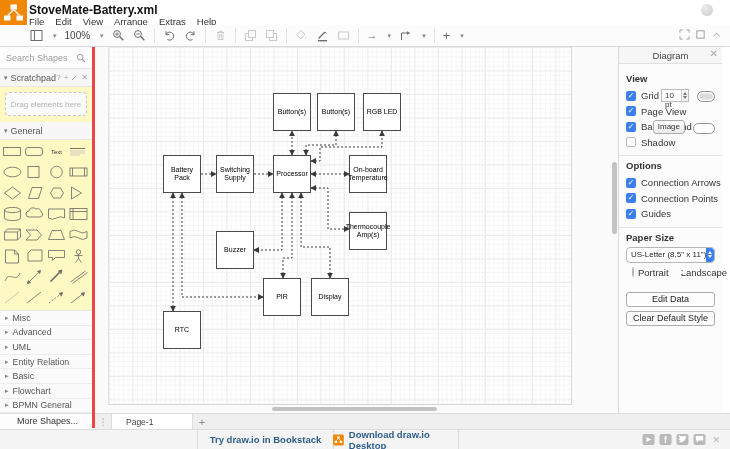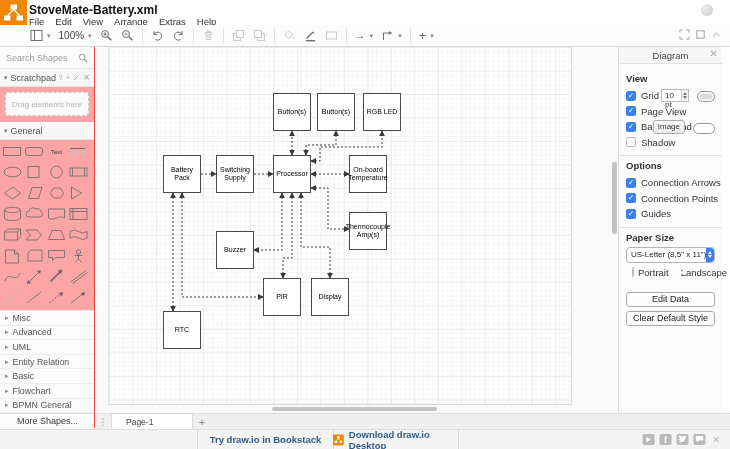--- a/index.html
+++ b/index.html
@@ -9,31 +9,31 @@
   .titlebar{position:absolute;left:0;top:0;width:724px;height:25px;background:#fff;}
   .logo{position:absolute;left:0;top:0;width:27px;height:28px;background:#F08705;display:flex;align-items:center;justify-content:center;}
   .doc-title{position:absolute;left:29px;top:3px;font-size:12px;font-weight:bold;color:#111;}
   .menu-bar{position:absolute;left:29px;top:16px;display:flex;gap:11px;font-size:9.5px;color:#333;}
   .menu-item{cursor:default;}
   .globe{position:absolute;right:11px;top:4px;width:12px;height:12px;border-radius:50%;
          background:radial-gradient(circle at 35% 30%,#ececec,#c9c9c9);}
   
   .toolbar{position:absolute;left:0;top:25px;width:730px;height:22px;background:#fcfcfc;
            border-bottom:1px solid #d9d9d9;display:flex;align-items:center;padding-left:26px;box-sizing:border-box;}
-  .titem{display:inline-flex;align-items:center;gap:4px;margin:0 4px;color:#6e6e6e;}
+  .titem{display:inline-flex;align-items:center;gap:10px;margin:0 4px;color:#6e6e6e;}
   .titem svg{display:block;}
   .titem.disabled{opacity:.35;}
   .caret{font-size:7px;color:#8a8a8a;line-height:1;}
   .tsep{width:1px;height:15px;background:#e2e2e2;margin:0 4px;}
   .zoom-label{font-size:10px;color:#444;}
   .tb-glyph{font-size:11px;color:#6e6e6e;line-height:1;}
   .tb-right{position:absolute;right:8px;top:29px;display:flex;gap:5px;color:#9a9a9a;}
   
-  .sidebar{position:absolute;left:0;top:47px;width:95px;height:381px;background:#fca5a5;
-           border-right:1px solid #ef4444;box-sizing:border-box;overflow:hidden;}
+  .sidebar{position:absolute;left:0;top:47px;width:95px;height:381px;background:#fef9c3;
+           border-right:3px solid #ef4444;box-sizing:border-box;overflow:hidden;}
   .search-row{height:21px;border-bottom:1px solid #e4e4e4;display:flex;align-items:center;
               padding:0 6px;background:#fdfdfd;}
   .search-ph{flex:1;font-size:9px;color:#9b9b9b;}
   .sec-head{height:17px;background:#f7f7f7;border-bottom:1px solid #e7e7e7;display:flex;
             align-items:center;padding:0 4px;font-size:9px;color:#565656;}
   .sec-head .arrow{font-size:7px;margin-right:3px;color:#777;}
   .scratch-icons{margin-left:auto;display:flex;gap:3px;align-items:center;color:#a7a7a7;font-size:8px;}
   .dragbox{margin:5px 5px 6px 5px;height:22px;border:1px dashed #c7c7c7;border-radius:4px;
            display:flex;align-items:center;justify-content:center;font-size:8px;color:#b3b3b3;background:#fbfbfb;}
   .palette{display:block;margin:2px 0 0 0;}

